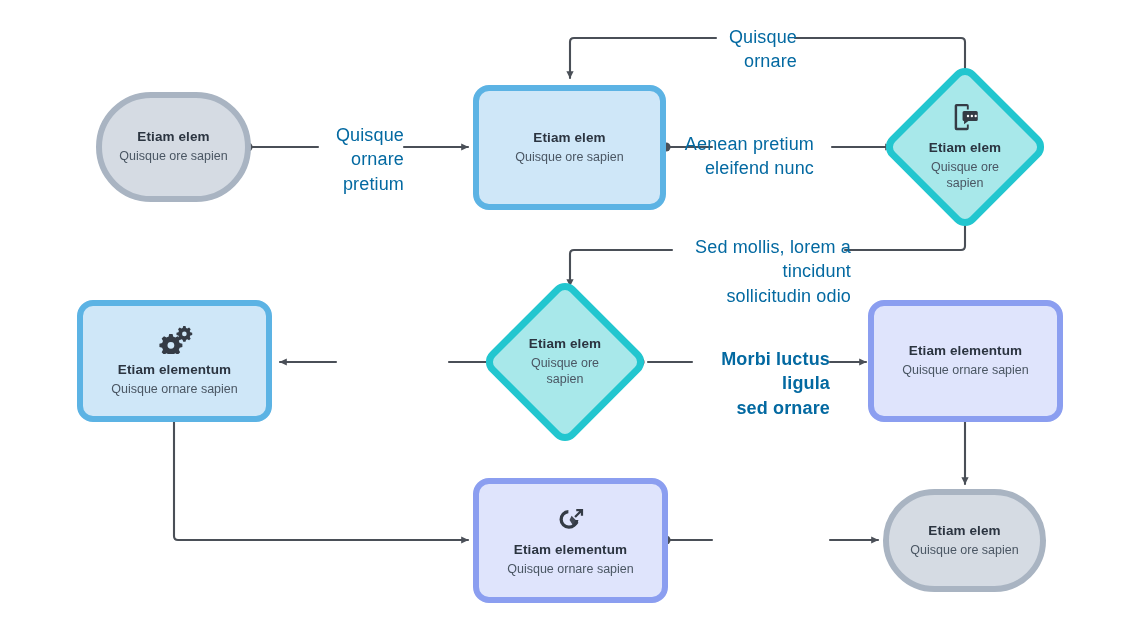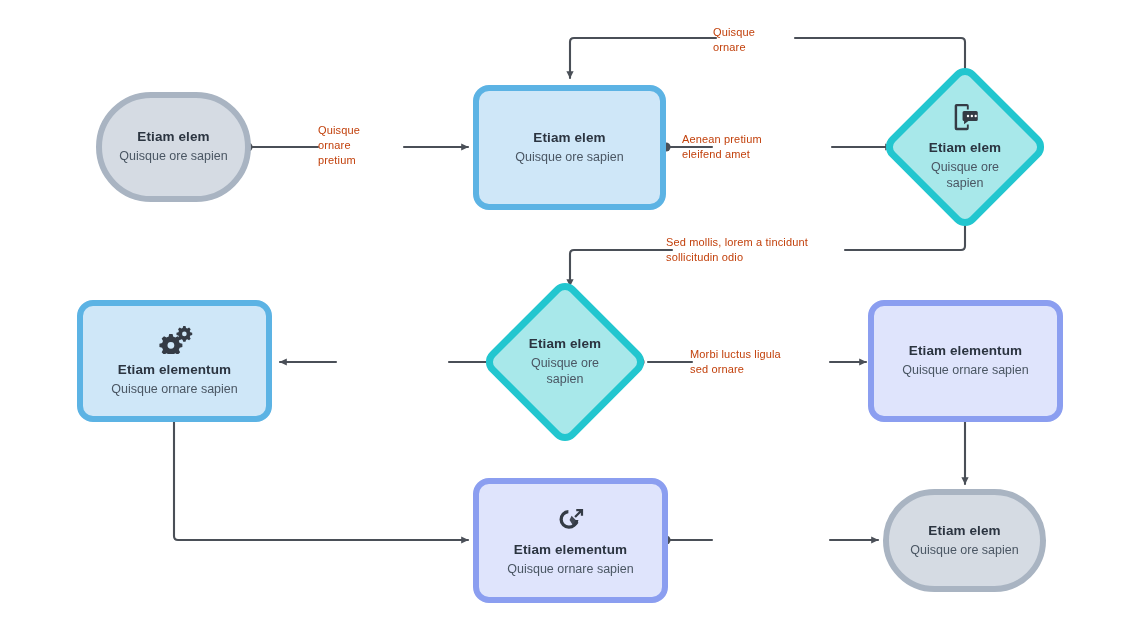--- a/index.html
+++ b/index.html
@@ -22,21 +22,21 @@
   .rect-purple{border-radius:16px;background:#dfe4fc;border:6px solid #8b9ef0;}
 
   .diamond{background:transparent;border:none;}
   .diamond .dshape{position:absolute;left:50%;top:50%;width:70.7%;height:70.7%;
       transform:translate(-50%,-50%) rotate(45deg);
       background:#a8e8ea;border:7px solid #22c6cf;border-radius:14px;}
   .diamond .dinner{position:relative;z-index:2;display:flex;flex-direction:column;
       align-items:center;justify-content:center;width:100%;height:100%;}
 
   .icon{margin-bottom:4px;display:block;}
-  .lbl{position:absolute;text-align:left;color:#c2410c;font-size:11px;
+  .lbl{position:absolute;text-align:right;color:#0369a1;font-size:18px;
        line-height:1.35;letter-spacing:.15px;}
 </style>
 </head>
 <body>
 
 <div id="canvas">
 
   <svg class="wires" viewBox="0 0 1140 641" xmlns="http://www.w3.org/2000/svg">
     <defs>
       <marker id="ah" markerWidth="9" markerHeight="9" refX="7.4" refY="4.5" orient="auto" markerUnits="userSpaceOnUse">
@@ -156,28 +156,28 @@
     <div>pretium</div>
   </div>
 
   <div class="lbl" style="left:713px;top:25px;width:84px;">
     <div>Quisque</div>
     <div>ornare</div>
   </div>
 
   <div class="lbl" style="left:682px;top:132px;width:132px;">
     <div>Aenean pretium</div>
-    <div>eleifend amet</div>
+    <div>eleifend nunc</div>
   </div>
 
   <div class="lbl" style="left:666px;top:235px;width:185px;">
     <div>Sed mollis, lorem a tincidunt</div>
     <div>sollicitudin odio</div>
   </div>
 
 
-  <div class="lbl" style="left:690px;top:347px;width:140px;">
+  <div class="lbl" style="left:690px;top:347px;width:140px;font-weight:bold;">
     <div>Morbi luctus ligula</div>
     <div>sed ornare</div>
   </div>
 
 
 </div>
 
 </body></html>

